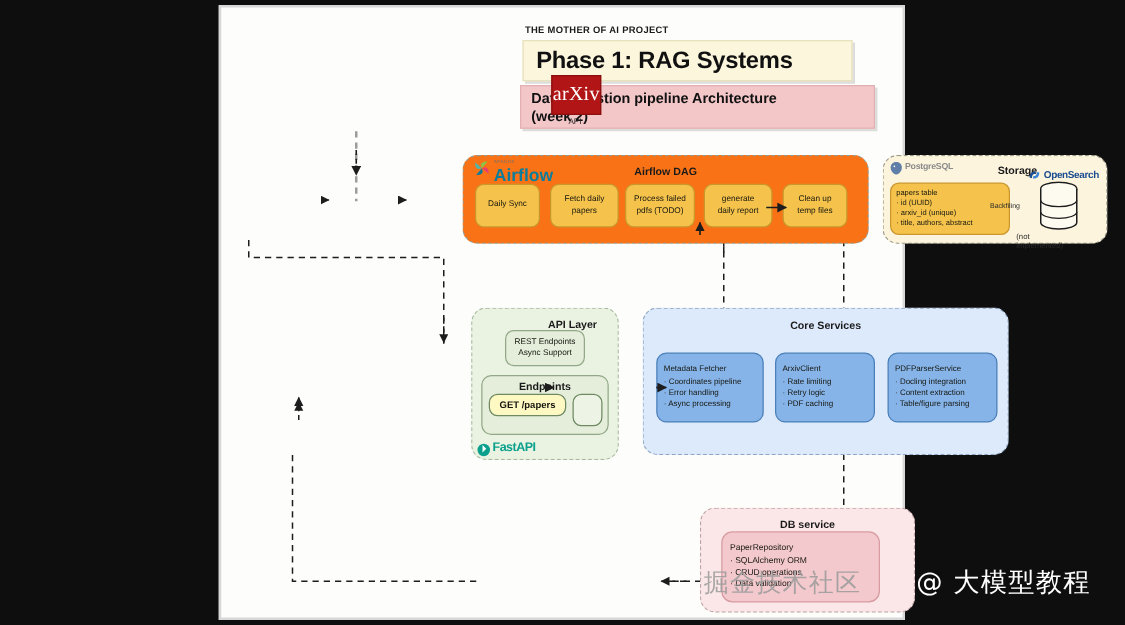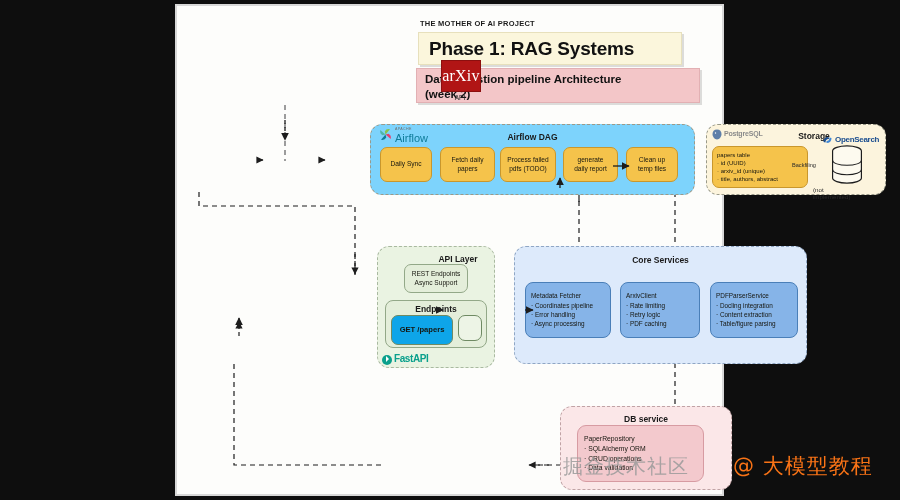--- a/index.html
+++ b/index.html
@@ -108,21 +108,21 @@
   }
   #ds-api {
     left: 240px; top: 88px; width: 86px;
     text-align: center; font-size: 6.5px; color: #222;
   }
 
   
   #grp-airflow {
     left: 193px; top: 118px;
     width: 325px; height: 71px;
-    background: #7dd3fc;
+    background: #f97316;
   }
   #af-title { top: 7px; }
   .af-node {
     background: #f5c34b;
     border: 1px solid #c9972c;
     top: 141px; height: 35px;
   }
   #af-n1 { left: 203px; width: 52px; }
   #af-n2 { left: 263px; width: 55px; }
   #af-n3 { left: 323px; width: 56px; }
@@ -131,21 +131,21 @@
 
   
   #airflow-logo { left: 201px; top: 120px; width: 56px; height: 19px; }
   #airflow-logo .wm { position: absolute; left: 0; top: 1px; width: 15px; height: 15px; }
   #airflow-logo .t1 {
     position: absolute; left: 17px; top: 1px;
     font-size: 3.6px; color: #6c6c6c; letter-spacing: .4px;
   }
   #airflow-logo .t2 {
     position: absolute; left: 17px; top: 5.5px;
-    font-size: 11px; color: #0e7c9a; font-weight: 400;
+    font-size: 14px; color: #0e7c9a; font-weight: 700;
   }
 
   
   #grp-storage {
     left: 529px; top: 118px;
     width: 180px; height: 71px;
     background: #fcf4dd;
   }
   #st-title { top: 6px; padding-left: 36px; }
   #pg-logo { left: 535px; top: 122px; width: 62px; height: 13px; }
@@ -186,22 +186,22 @@
   #rest-box {
     left: 227px; top: 258px; width: 64px; height: 29px;
     background: #e4eeda; border: 1px solid #93a888;
   }
   #endpoints-box {
     left: 208px; top: 294px; width: 102px; height: 48px;
     background: #e4eeda; border: 1px solid #93a888; border-radius: 8px;
   }
   #ep-title { top: 298px; left: 208px; width: 102px; }
   #get-papers {
-    left: 214px; top: 309px; width: 62px; height: 30px;
-    background: #0ea5e9; border: 1px solid #6f8a63;
+    left: 214px; top: 309px; width: 62px; height: 18px;
+    background: #fef9c3; border: 1px solid #6f8a63;
   }
   #get-papers .line { font-size: 7.6px; font-weight: bold; }
   #ep-blank {
     left: 281px; top: 309px; width: 24px; height: 26px;
     background: #edf4e6; border: 1px solid #6f8a63;
   }
   #fastapi-logo { left: 205px; top: 347px; width: 55px; height: 13px; }
   #fastapi-logo .mark {
     position: absolute; left: 0; top: 1.5px;
     width: 10px; height: 10px; border-radius: 50%;
@@ -251,21 +251,21 @@
     border-radius: 9px;
   }
   #db-node .line { text-align: left; padding-left: 6px; font-size: 6.8px; line-height: 9.6px; }
 
   
   #wires { position: absolute; left: 0; top: 0; width: 549px; height: 492px; pointer-events: none; }
 
   
   #wm-dark {
     left: 733px; top: 452px;
-    font-size: 21px; color: #f97316;
+    font-size: 21px; color: #ffffff;
     font-family: "DejaVu Sans", sans-serif;
     letter-spacing: 1px;
     white-space: nowrap;
   }
   #wm-light {
     left: 563px; top: 453px;
     font-size: 20px; color: #9b9b9b;
     font-family: "DejaVu Sans", sans-serif;
     letter-spacing: 1px;
     white-space: nowrap;

